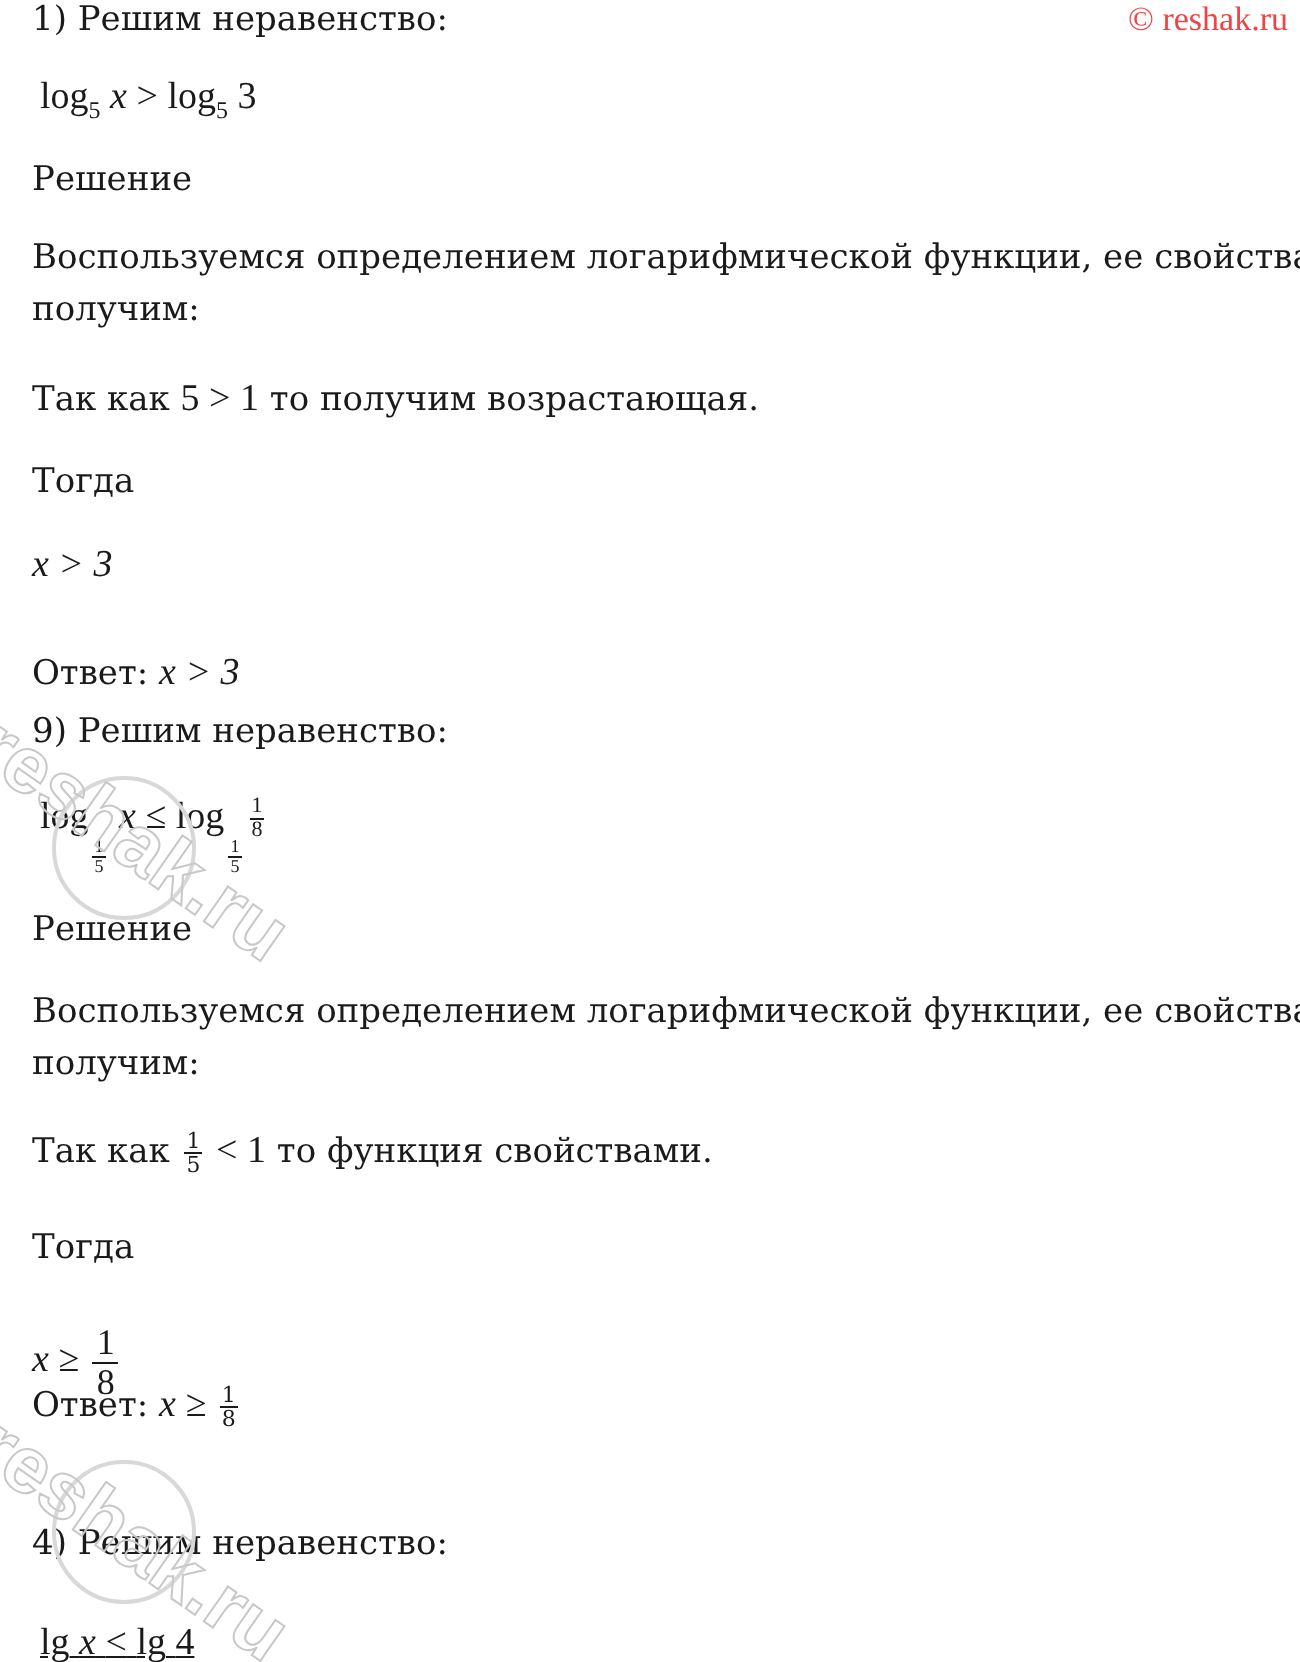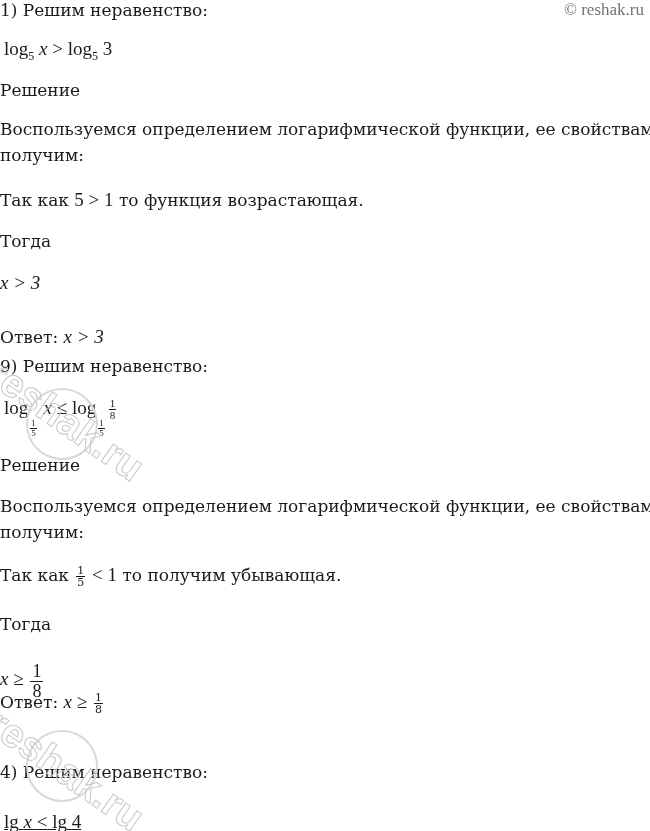--- a/index.html
+++ b/index.html
@@ -1,29 +1,29 @@
 <!DOCTYPE html>
 <html><head>
 <meta charset="utf-8">
 <style>
   html, body { margin:0; padding:0; background:#ffffff; }
   body { width:650px; height:831px; position:relative; overflow:hidden;
          font-family:"DejaVu Serif", "Liberation Serif", serif; color:#1a1a1a; }
-  .line { position:absolute; left:0; font-size:17px; white-space:nowrap; line-height:20px; }
+  .line { position:absolute; left:0; font-size:17px; white-space:nowrap; line-height:20px;padding-left:16px; }
   .ital { font-style:italic; }
   .math { font-family:"Liberation Serif", "DejaVu Serif", serif; font-size:19px;text-align:right; }
   .sub { font-size:12px; vertical-align:-5px; }
   .frac { display:inline-flex; flex-direction:column; align-items:center; vertical-align:middle; line-height:1; margin:0 2px; }
   .frac .num { font-size:11px; border-bottom:1px solid #1a1a1a; padding:0 1px; }
   .frac .den { font-size:11px; }
   .frac.big .num, .frac.big .den { font-size:18px; }
   .frac.big .num { padding:0 2px 1px; }
   .frac.sub-frac { vertical-align:-12px; }
   .frac.sub-frac .num, .frac.sub-frac .den { font-size:9px; }
-  .copyright { position:absolute; right:6px; top:0; font-family:"Liberation Serif", serif; font-size:17px; color:#737373; }
+  .copyright { position:absolute; right:6px; top:0; font-family:"Liberation Serif", serif; font-size:17px; color:#ef4444; }
   .watermark { position:absolute; color:transparent; -webkit-text-stroke:1px #c8c8c8; font-family:"Liberation Sans", sans-serif; font-size:40px; font-weight:bold; pointer-events:none; }
   .wm-circle { position:absolute; border:2px solid #d8d8d8; border-radius:50%; pointer-events:none; }
 </style>
 </head>
 <body>
 
 <div class="copyright">© reshak.ru</div>
 
 <div class="line" style="top:0px;">1) Решим неравенство:</div>
 
@@ -33,21 +33,21 @@
   <span>&gt;</span>
   <span>log</span><span class="sub">5</span>
   <span>3</span>
 </div>
 
 <div class="line" style="top:80px;">Решение</div>
 <div class="line" style="top:119px;">Воспользуемся определением логарифмической функции, ее свойствами и</div>
 <div class="line" style="top:145px;">получим:</div>
 
 <div class="line" style="top:190px;">
-  <span>Так как </span><span class="math">5 &gt; 1</span><span> то функция возрастающая.</span>
+  <span>Так как </span><span class="math">5 &gt; 1</span><span> то получим возрастающая.</span>
 </div>
 
 <div class="line" style="top:231px;">Тогда</div>
 <div class="line math ital" style="top:273px;">x &gt; 3</div>
 <div class="line" style="top:327px;">
   <span>Ответ: </span><span class="math ital">x &gt; 3</span>
 </div>
 
 <div class="line" style="top:356px;">9) Решим неравенство:</div>
 
@@ -68,21 +68,21 @@
 </div>
 
 <div class="line" style="top:455px;">Решение</div>
 <div class="line" style="top:496px;">Воспользуемся определением логарифмической функции, ее свойствами и</div>
 <div class="line" style="top:522px;">получим:</div>
 
 <div class="line" style="top:565px;">
   <span>Так как </span><span class="frac">
       <span class="num">1</span>
       <span class="den">5</span>
-    </span><span class="math"> &lt; 1</span><span> то получим убывающая.</span>
+    </span><span class="math"> &lt; 1</span><span> то функция свойствами.</span>
 </div>
 
 <div class="line" style="top:614px;">Тогда</div>
 <div class="line math" style="top:662px;">
   <span class="ital">x ≥ </span><span class="frac big">
       <span class="num">1</span>
       <span class="den">8</span>
     </span>
 </div>
 <div class="line" style="top:692px;">

